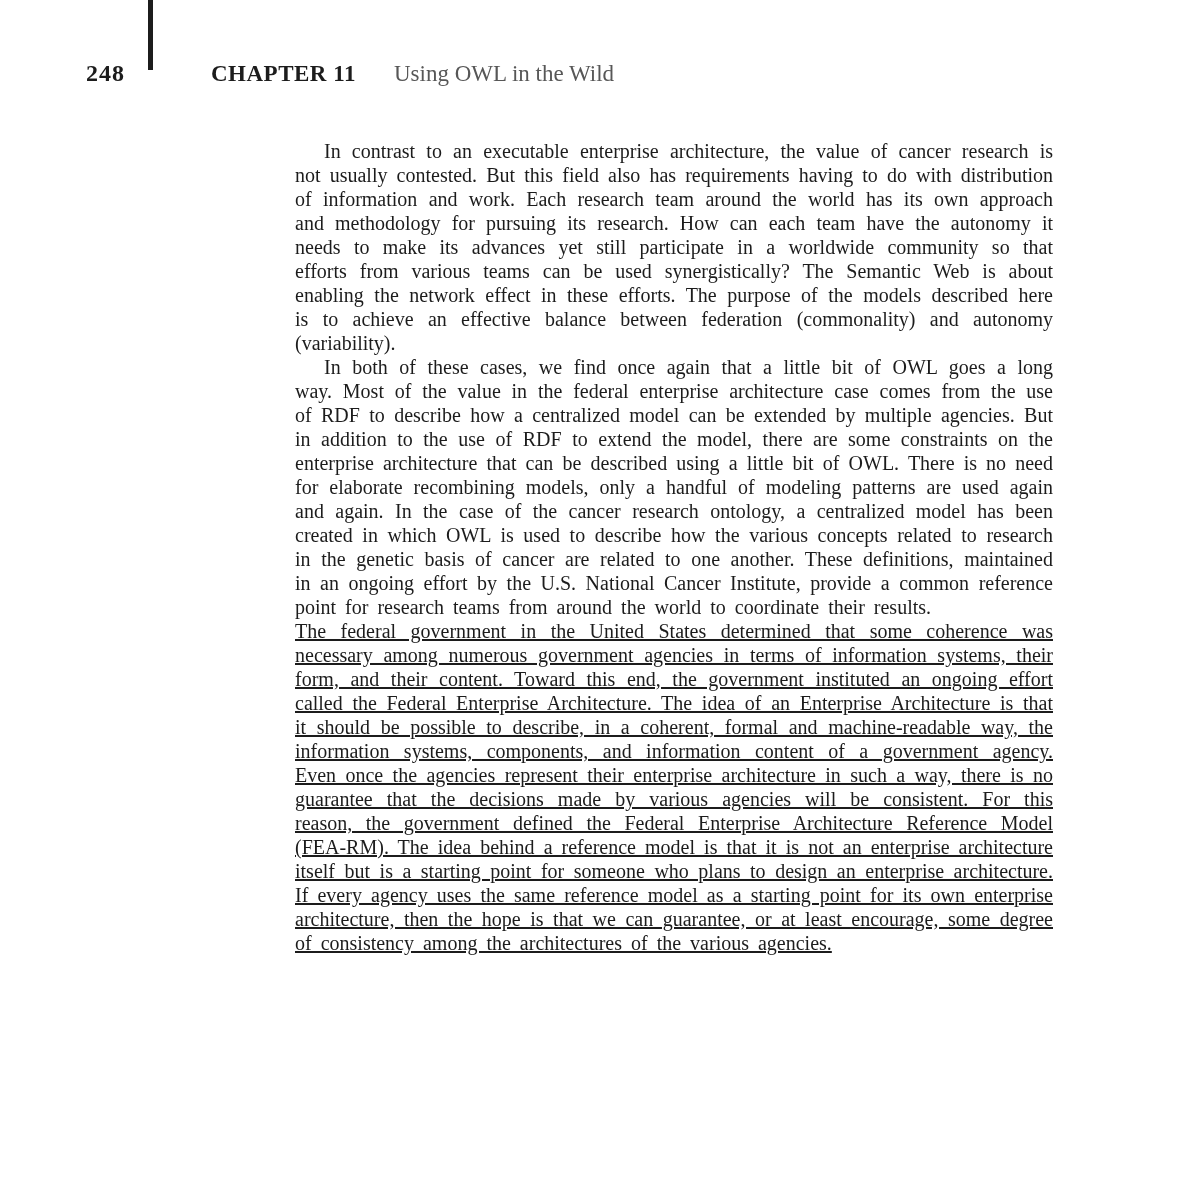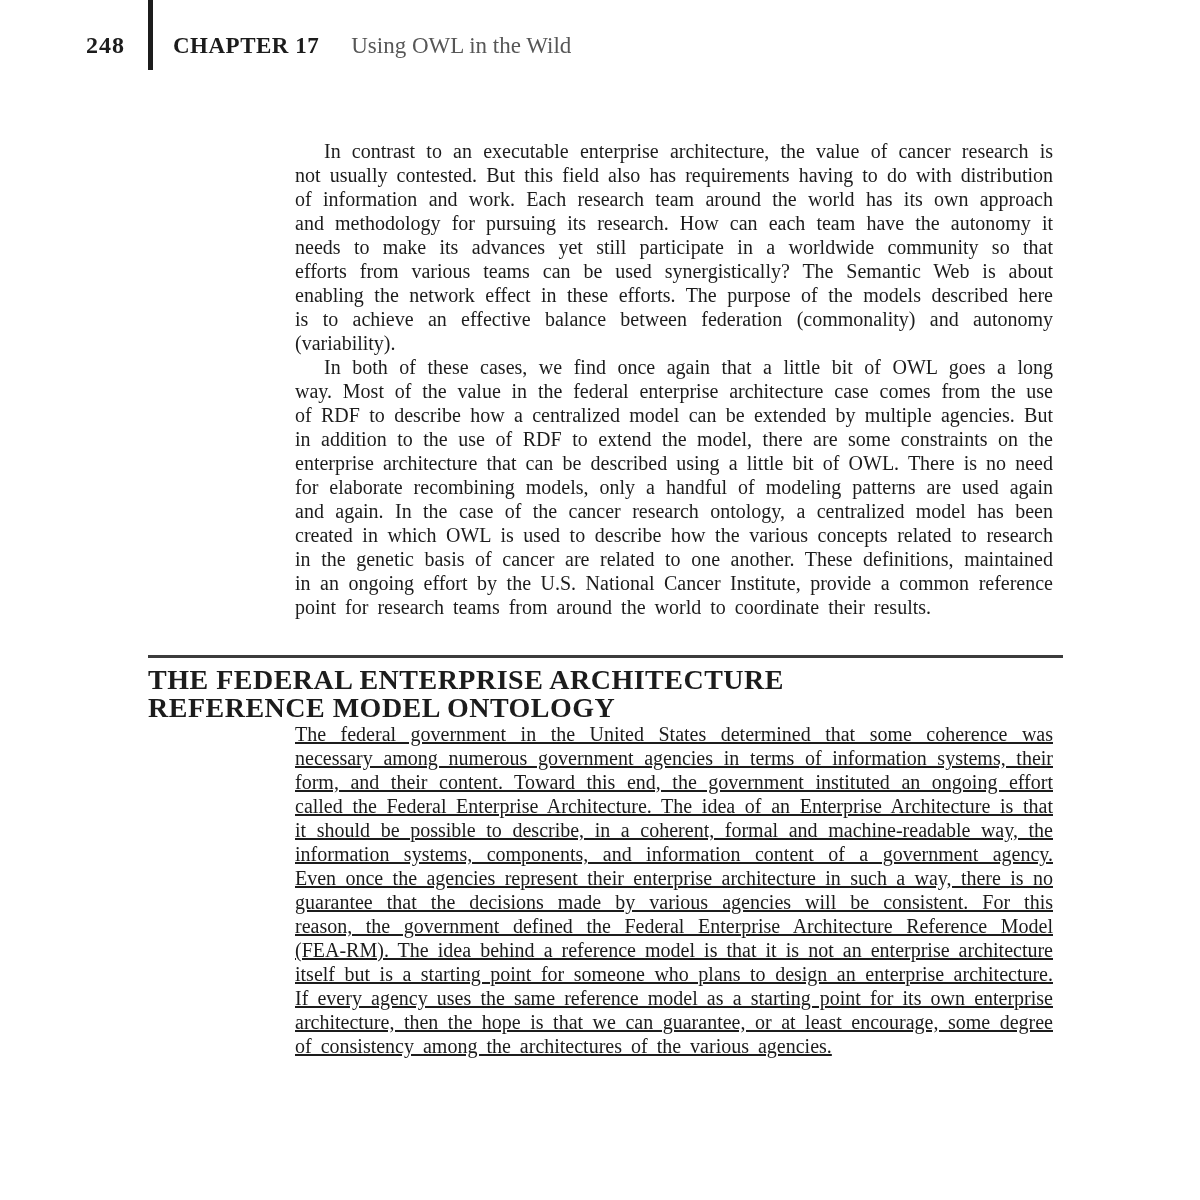--- a/index.html
+++ b/index.html
@@ -11,38 +11,39 @@
     font-family: "Liberation Serif", "DejaVu Serif", serif;
     color: var(--text-color, #1c1c1c);
     overflow: hidden;
   }
   .page { position: absolute; inset: 0; }
 
   
   .running-head {
     position: absolute;
     left: 86px;
-    top: 32px;
+    top: 60px;
     display: flex;
     align-items: baseline;
     white-space: nowrap;
+    gap: 38px;
   }
   .page-number {
     font-size: 24px;
     font-weight: bold;
     letter-spacing: 1px;
   }
   .chapter-label {
     margin-left: 48px;
     font-size: 23px;
     font-weight: bold;
     letter-spacing: 0.5px;
   }
   .chapter-title {
-    margin-left: 32px;
+    margin-left: 0;
     font-size: 23px;
     color: var(--muted-color, #575757);
   }
   .head-bar {
     position: absolute;
     left: 148px;
     top: 0;
     width: 5px;
     height: 70px;
     background: var(--text-color, #141414);
@@ -88,31 +89,27 @@
 </style>
 </head>
 <body style="--background: #ffffff; --text-color: #1c1c1c; --muted-color: #575757; --rule-color: #3c3c3c;">
 
 <div class="page">
 
   <div class="head-bar"></div>
 
   <header class="running-head">
     <span class="page-number">248</span>
-    <span class="chapter-label">CHAPTER 17</span>
+    <span class="chapter-label">CHAPTER 11</span>
     <span class="chapter-title">Using OWL in the Wild</span>
   </header>
 
   <main class="content">
 
     <p class="body indent">In contrast to an executable enterprise architecture, the value of cancer research is not usually contested. But this field also has requirements having to do with distribution of information and work. Each research team around the world has its own approach and methodology for pursuing its research. How can each team have the autonomy it needs to make its advances yet still participate in a worldwide community so that efforts from various teams can be used synergistically? The Semantic Web is about enabling the network effect in these efforts. The purpose of the models described here is to achieve an effective balance between federation (commonality) and autonomy (variability).</p>
 
     <p class="body indent">In both of these cases, we find once again that a little bit of OWL goes a long way. Most of the value in the federal enterprise architecture case comes from the use of RDF to describe how a centralized model can be extended by multiple agencies. But in addition to the use of RDF to extend the model, there are some constraints on the enterprise architecture that can be described using a little bit of OWL. There is no need for elaborate recombining models, only a handful of modeling patterns are used again and again. In the case of the cancer research ontology, a centralized model has been created in which OWL is used to describe how the various concepts related to research in the genetic basis of cancer are related to one another. These definitions, maintained in an ongoing effort by the U.S. National Cancer Institute, provide a common reference point for research teams from around the world to coordinate their results.</p>
 
-    <section class="section-block">
-      <hr class="section-rule">
-      <h1 class="section-heading">THE FEDERAL ENTERPRISE ARCHITECTURE REFERENCE MODEL ONTOLOGY</h1>
-    </section>
 
     <p class="body section-para">The federal government in the United States determined that some coherence was necessary among numerous government agencies in terms of information systems, their form, and their content. Toward this end, the government instituted an ongoing effort called the Federal Enterprise Architecture. The idea of an Enterprise Architecture is that it should be possible to describe, in a coherent, formal and machine-readable way, the information systems, components, and information content of a government agency. Even once the agencies represent their enterprise architecture in such a way, there is no guarantee that the decisions made by various agencies will be consistent. For this reason, the government defined the Federal Enterprise Architecture Reference Model (FEA-RM). The idea behind a reference model is that it is not an enterprise architecture itself but is a starting point for someone who plans to design an enterprise architecture. If every agency uses the same reference model as a starting point for its own enterprise architecture, then the hope is that we can guarantee, or at least encourage, some degree of consistency among the architectures of the various agencies.</p>
 
   </main>
 </div>
 
 </body></html>

